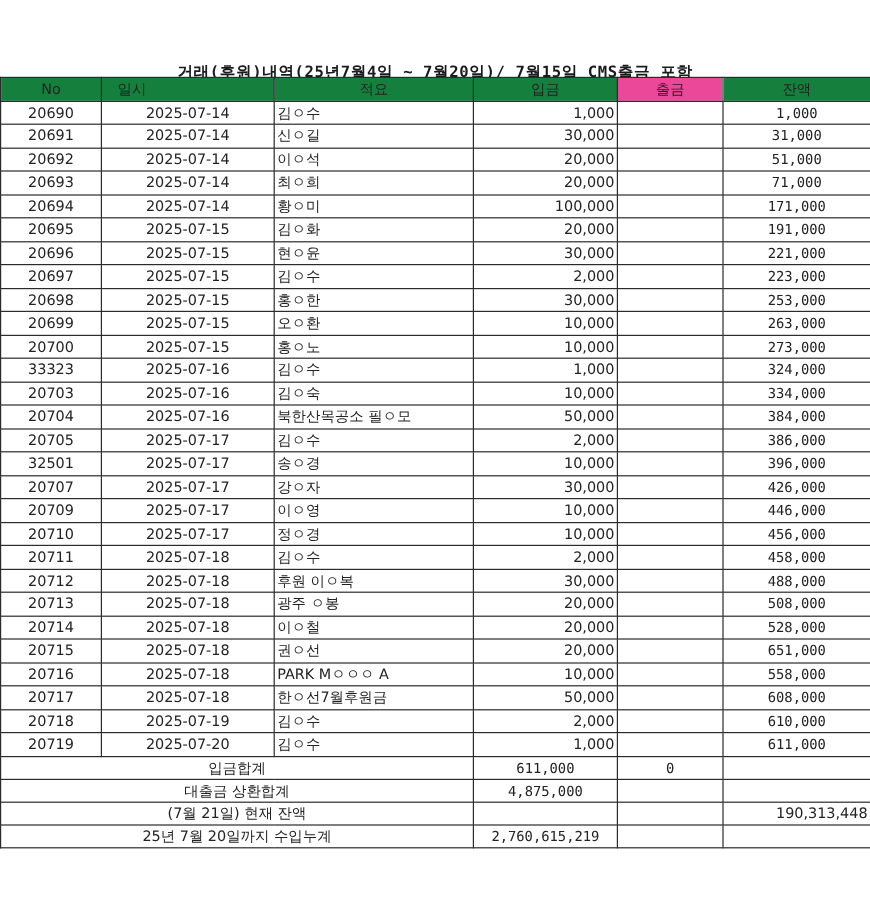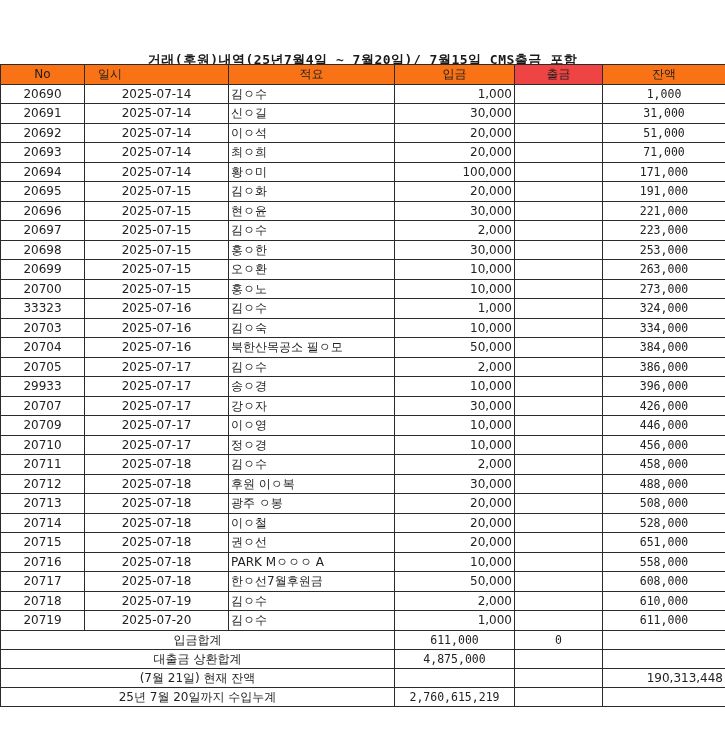--- a/index.html
+++ b/index.html
@@ -6,22 +6,22 @@
   body { width:725px; height:753px; position:relative; overflow:hidden;
          font-family:"DejaVu Sans", "Liberation Sans", sans-serif; color:#222; }
   .title { position:absolute; left:0; top:0; width:725px; height:64px;
            display:flex; align-items:center; justify-content:center;
            font-family:"DejaVu Sans Mono", monospace; font-size:13px; font-weight:bold; color:#1a1a1a;
            letter-spacing:0.5px;margin-top:28px; }
   table { position:absolute; left:0; top:64px; border-collapse:collapse; table-layout:fixed;
           width:725px; font-size:12px; }
   td, th { border:1px solid #2b2b2b; padding:0 2px; height:18.5px; line-height:18px;
            white-space:nowrap; overflow:hidden; font-weight:normal; }
-  th { background:#f97316; font-size:12px; }
-  th.white { background:#ef4444; }
+  th { background:#15803d; font-size:12px; }
+  th.white { background:#ec4899; }
   th.left { text-align:left; padding-left:13px; }
   .c { text-align:center; }
   .r { text-align:right; padding-right:2px; }
   .l { text-align:left; padding-left:2px; }
   .mono { font-family:"DejaVu Sans Mono", monospace; font-size:11.5px; }
   tr.sum td { height:18px; line-height:18px; }
 </style>
 </head>
 <body>
 
@@ -161,21 +161,21 @@
       </tr>
       <tr>
         <td class="c">20705</td>
         <td class="c">2025-07-17</td>
         <td class="l">김ㅇ수</td>
         <td class="r">2,000</td>
         <td class="c"></td>
         <td class="c mono">386,000</td>
       </tr>
       <tr>
-        <td class="c">29933</td>
+        <td class="c">32501</td>
         <td class="c">2025-07-17</td>
         <td class="l">송ㅇ경</td>
         <td class="r">10,000</td>
         <td class="c"></td>
         <td class="c mono">396,000</td>
       </tr>
       <tr>
         <td class="c">20707</td>
         <td class="c">2025-07-17</td>
         <td class="l">강ㅇ자</td>

